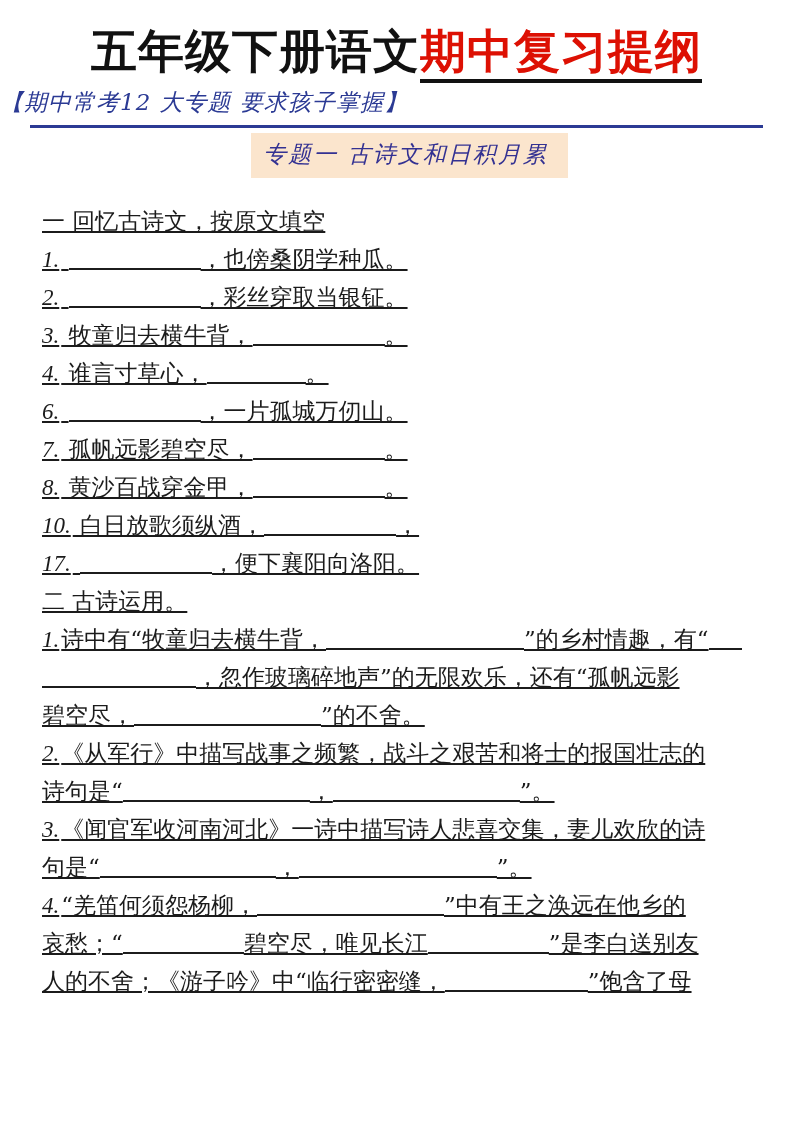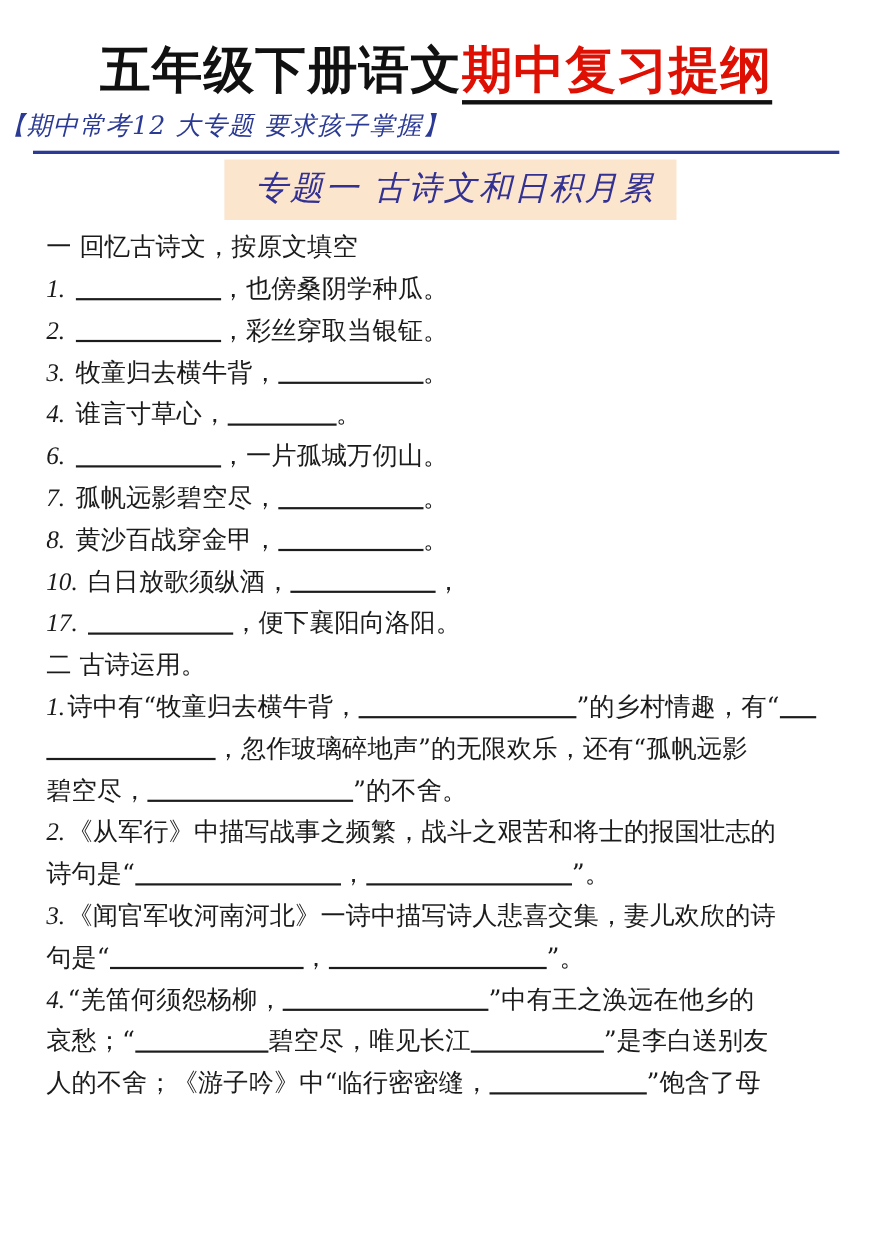--- a/index.html
+++ b/index.html
@@ -5,21 +5,21 @@
   html,body{margin:0;padding:0;background:#ffffff;}
   .page{
     position:relative;
     width:793px;height:1121px;
     background:#ffffff;
     overflow:hidden;
     font-family:"DejaVu Serif", serif;
     color:#1b1b1b;
   }
   .doc-title{
-    margin:36px 0 0 0;
+    margin:24px 0 0 0;
     text-align:center;
     font-size:46px;
     font-weight:bold;
     line-height:1.18;
     letter-spacing:1px;
     white-space:nowrap;
   }
   .doc-title .title-black{color:#111111;}
   .doc-title .title-red{
     color:#dd1003;
@@ -37,31 +37,32 @@
     margin:7px 30px 0 30px;
     border:none;
     border-top:3px solid #2b3a94;
     height:0;
   }
   .topic-wrap{ text-align:center; margin-top:5px; }
   .topic-badge{
     display:inline-block;
     background:#fbe5cd;
     color:#333192;
-    font-size:30px;
+    font-size:23px;
     font-style:italic;
     letter-spacing:2px;
-    padding:6px 20px 8px 28px;
+    padding:6px 20px 8px 12px;
     margin-left:26px;
   }
   .exercise{
-    margin-top:6px;
+    margin-top:24px;
     padding:0 42px 0 42px;
     font-size:23px;
     line-height:38px;
+    text-decoration:underline;
   }
   .line{
     height:38px;
     white-space:nowrap;
     overflow:hidden;
   }
   .num{
     font-family:"Liberation Serif", serif;
     font-style:italic;
     margin-right:2px;

